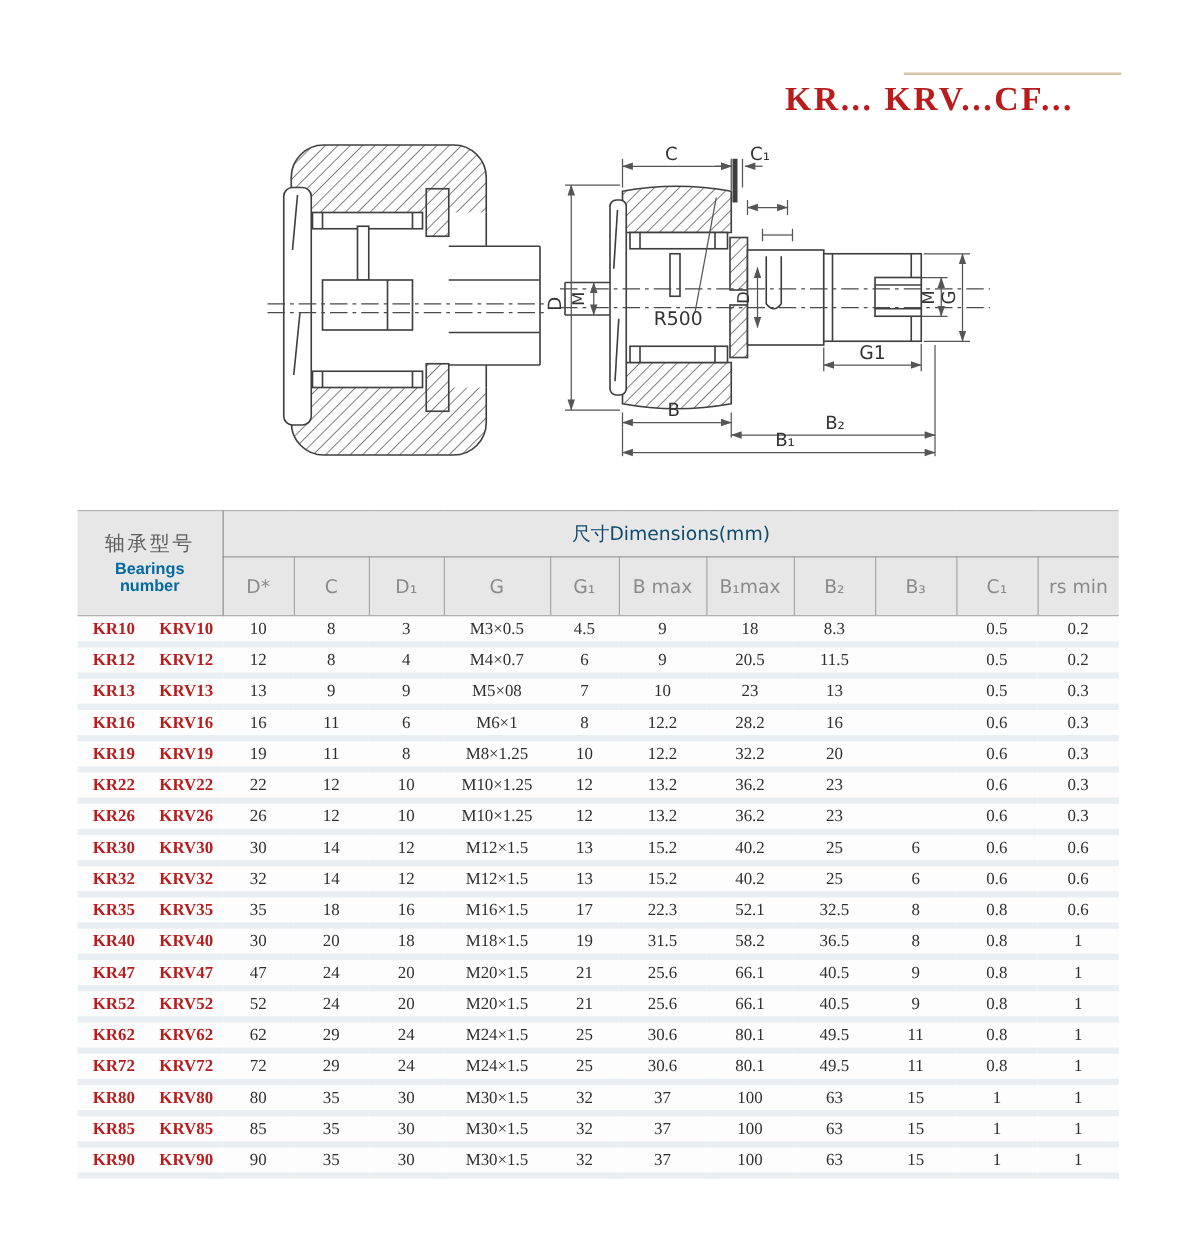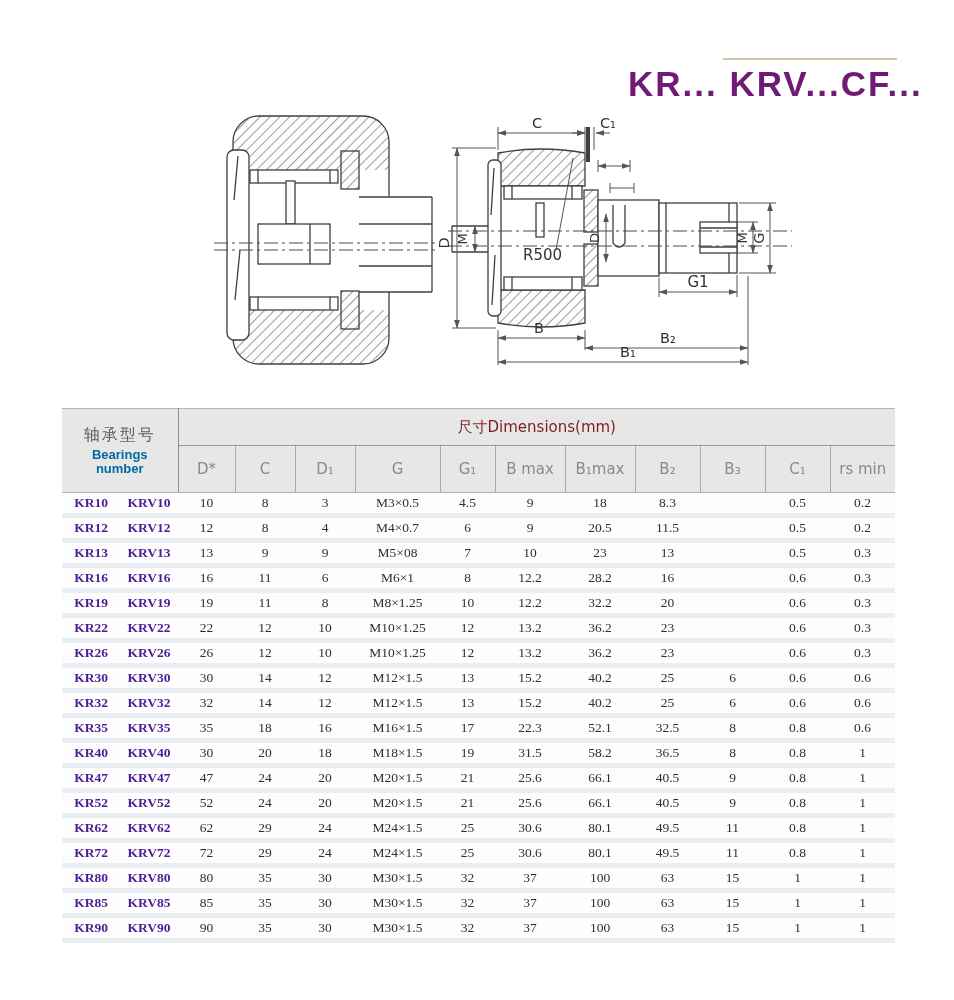--- a/index.html
+++ b/index.html
@@ -1,43 +1,43 @@
 <!DOCTYPE html>
 <html><head>
 <meta charset="utf-8">
 <style>
   html,body{margin:0;padding:0;background:#fff;}
   .sheet{position:relative;width:954px;height:1000px;background:#ffffff;overflow:hidden;
          font-family:"Liberation Sans",sans-serif;}
   
   .tan-rule{position:absolute;left:723px;top:58px;width:174px;height:2px;background:#d8c5a9;}
   .doc-title{position:absolute;left:628px;top:64px;width:300px;
-             font-weight:bold;font-size:35px;letter-spacing:2px;color:#701a75;
-             font-family:Liberation Sans, sans-serif;}
+             font-weight:bold;font-size:27px;letter-spacing:2px;color:#b91c1c;
+             font-family:Liberation Serif, serif;}
   
   .drawing-svg{position:absolute;left:0;top:0;}
   
   .tbl-wrap{position:absolute;left:62px;top:408px;width:833px;}
   table.dims{border-collapse:collapse;table-layout:fixed;width:833px;}
   table.dims th,table.dims td{padding:0;margin:0;}
   thead .grp-cell{background:#e7e7e7;border-top:1px solid #b3b3b3;border-bottom:1px solid #9a9a9a;
-      height:36px;font-size:15px;color:#7f1d1d;text-align:center;font-weight:normal;
+      height:36px;font-size:15px;color:#0c4a6e;text-align:center;font-weight:normal;
       font-family:"DejaVu Sans","Liberation Sans",sans-serif;}
   thead .bearings-cell{background:#e7e7e7;border-top:1px solid #b3b3b3;border-right:1px solid #8f8f8f;
       border-bottom:1px solid #b0b0b0;text-align:center;vertical-align:middle;}
   thead .sub th{background:#e7e7e7;height:46px;font-weight:normal;font-size:15px;color:#8a8a8a;
       border-left:1px solid #a8a8a8;border-bottom:1px solid #b0b0b0;text-align:center;
       font-family:"DejaVu Sans","Liberation Sans",sans-serif;}
   thead .sub th:first-child{border-left:none;}
   .zh-head{font-size:16px;font-weight:normal;color:#5f5f5f;letter-spacing:2px;}
   .en-head{font-size:13px;color:#0369a1;line-height:14px;width:84px;margin:2px auto 0;}
   tbody td{height:20px;border-bottom:5px solid #e9eef3;background:#fdfdfe;
       font-family:"Liberation Serif",serif;font-size:13.5px;color:#2f2f2f;text-align:center;
       vertical-align:middle;white-space:nowrap;}
-  tbody td.name-cell{font-weight:600;color:#4c1d95;}
+  tbody td.name-cell{font-weight:600;color:#b91c1c;}
 </style>
 </head>
 <body>
 
 <div class="sheet">
 
   <div class="tan-rule"></div>
   <div class="doc-title">KR... KRV...CF...</div>
 
   <svg class="drawing-svg" width="954" height="405" viewBox="0 0 954 405">

